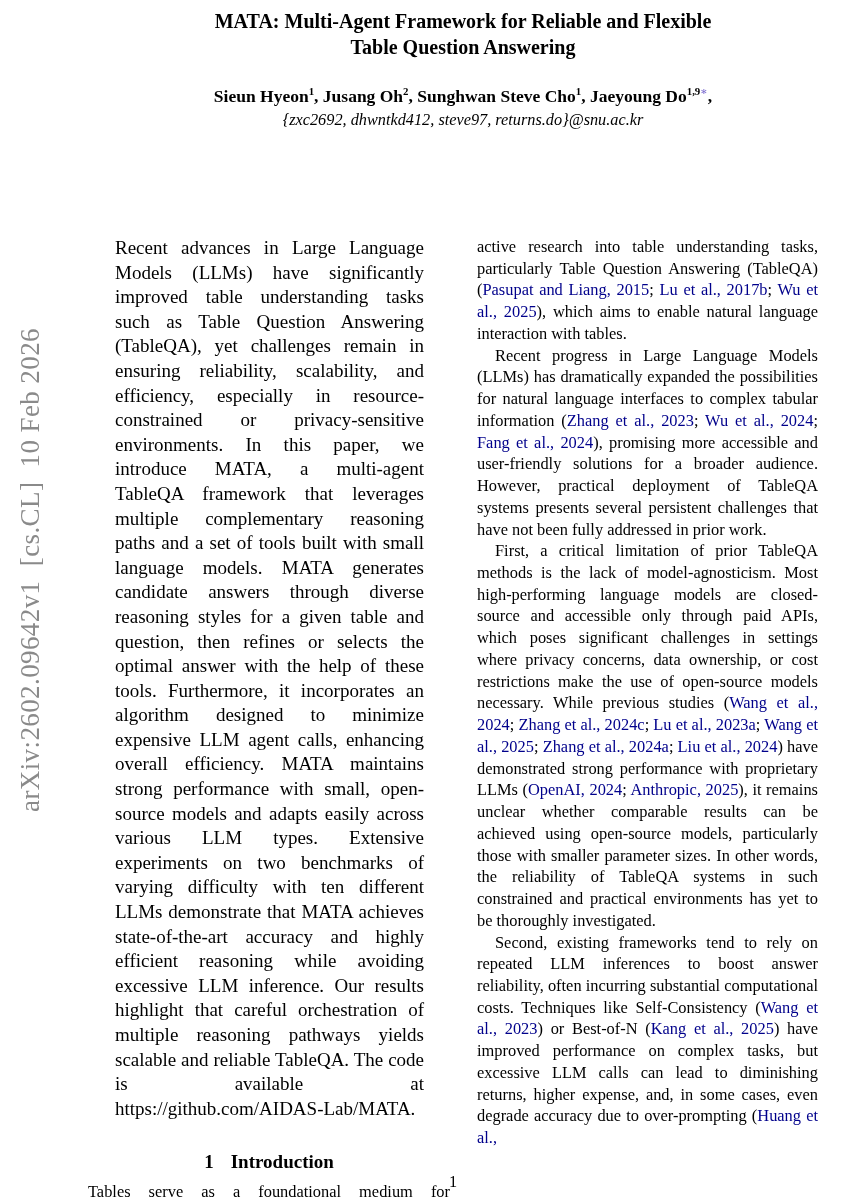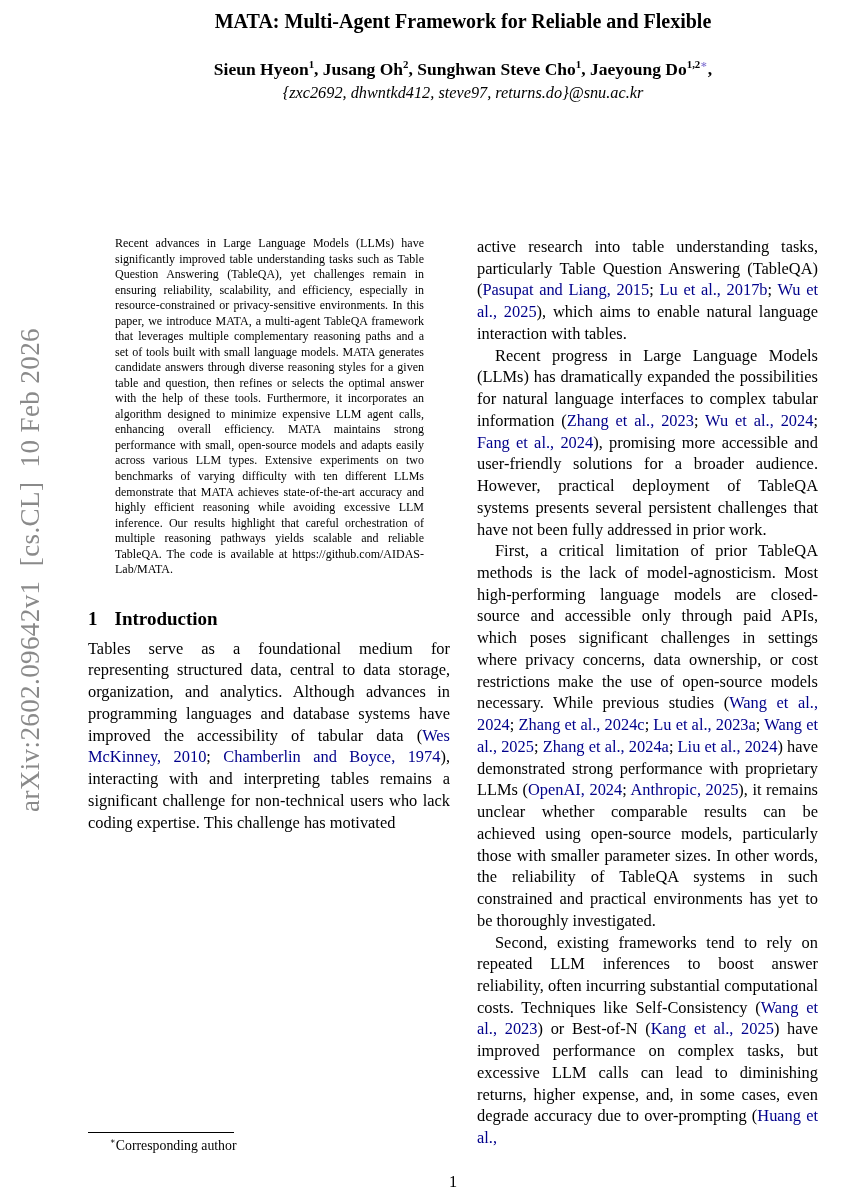--- a/index.html
+++ b/index.html
@@ -63,28 +63,29 @@
   .col-left  { position: absolute; left: 0;     top: 0; width: 362px; }
   .col-right { position: absolute; left: 389px; top: 0; width: 341px; }
   .abstract-heading {
     font-size: 17.5px;
     font-weight: bold;
     text-align: center;
     margin: 6px 0 20px 0;
   }
   .abstract-body {
     margin: 0 26px 0 27px;
-    font-size: 12px;
+    font-size: 19px;
     line-height: 1.295;
     text-align: justify;
   }
   .section-heading {
     margin: 30px 0 8px 0;
     font-size: 19px;
     font-weight: bold;
+    text-align: center;
   }
   .section-heading .sec-num { margin-right: 17px; }
   .body-par {
     margin: 0;
     font-size: 16.4px;
     line-height: 1.325;
     text-align: justify;
     hyphens: auto;
   }
   .indent { text-indent: 18px; }
@@ -122,21 +123,22 @@
 </style>
 </head>
 <body>
 
 <div class="page">
 
   <div class="watermark">arXiv:2602.09642v1  [cs.CL]  10 Feb 2026</div>
 
   <div class="header">
     <div class="title-line">MATA: Multi-Agent Framework for Reliable and Flexible</div>
-    <div class="authors">Sieun Hyeon<span class="seg-sup">1</span>, Jusang Oh<span class="seg-sup">2</span>, Sunghwan Steve Cho<span class="seg-sup">1</span>, Jaeyoung Do<span class="seg-sup">1,2</span><span class="seg-supstar">∗</span>,</div>
+    <div class="title-line">Table Question Answering</div>
+    <div class="authors">Sieun Hyeon<span class="seg-sup">1</span>, Jusang Oh<span class="seg-sup">2</span>, Sunghwan Steve Cho<span class="seg-sup">1</span>, Jaeyoung Do<span class="seg-sup">1,9</span><span class="seg-supstar">∗</span>,</div>
     <div class="email">{zxc2692, dhwntkd412, steve97, returns.do}@snu.ac.kr</div>
   </div>
 
   <div class="columns">
 
     <div class="col-left">
       <p class="abstract-body">Recent advances in Large Language Models (LLMs) have significantly improved table understanding tasks such as Table Question Answering (TableQA), yet challenges remain in ensuring reliability, scalability, and efficiency, especially in resource-constrained or privacy-sensitive environments. In this paper, we introduce MATA, a multi-agent TableQA framework that leverages multiple complementary reasoning paths and a set of tools built with small language models. MATA generates candidate answers through diverse reasoning styles for a given table and question, then refines or selects the optimal answer with the help of these tools. Furthermore, it incorporates an algorithm designed to minimize expensive LLM agent calls, enhancing overall efficiency. MATA maintains strong performance with small, open-source models and adapts easily across various LLM types. Extensive experiments on two benchmarks of varying difficulty with ten different LLMs demonstrate that MATA achieves state-of-the-art accuracy and highly efficient reasoning while avoiding excessive LLM inference. Our results highlight that careful orchestration of multiple reasoning pathways yields scalable and reliable TableQA. The code is available at <span class="seg-url">https://github.com/AIDAS-Lab/MATA</span>.</p>
       <div class="section-heading">
         <span class="sec-num">1</span><span>Introduction</span>
       </div>
@@ -145,20 +147,16 @@
 
     <div class="col-right">
       <p class="body-par">active research into table understanding tasks, particularly Table Question Answering (TableQA) (<span class="seg-cite">Pasupat and Liang, 2015</span>; <span class="seg-cite">Lu et al., 2017b</span>; <span class="seg-cite">Wu et al., 2025</span>), which aims to enable natural language interaction with tables.</p>
       <p class="body-par indent">Recent progress in Large Language Models (LLMs) has dramatically expanded the possibilities for natural language interfaces to complex tabular information (<span class="seg-cite">Zhang et al., 2023</span>; <span class="seg-cite">Wu et al., 2024</span>; <span class="seg-cite">Fang et al., 2024</span>), promising more accessible and user-friendly solutions for a broader audience. However, practical deployment of TableQA systems presents several persistent challenges that have not been fully addressed in prior work.</p>
       <p class="body-par indent">First, a critical limitation of prior TableQA methods is the lack of model-agnosticism. Most high-performing language models are closed-source and accessible only through paid APIs, which poses significant challenges in settings where privacy concerns, data ownership, or cost restrictions make the use of open-source models necessary. While previous studies (<span class="seg-cite">Wang et al., 2024</span>; <span class="seg-cite">Zhang et al., 2024c</span>; <span class="seg-cite">Lu et al., 2023a</span>; <span class="seg-cite">Wang et al., 2025</span>; <span class="seg-cite">Zhang et al., 2024a</span>; <span class="seg-cite">Liu et al., 2024</span>) have demonstrated strong performance with proprietary LLMs (<span class="seg-cite">OpenAI, 2024</span>; <span class="seg-cite">Anthropic, 2025</span>), it remains unclear whether comparable results can be achieved using open-source models, particularly those with smaller parameter sizes. In other words, the reliability of TableQA systems in such constrained and practical environments has yet to be thoroughly investigated.</p>
       <p class="body-par indent">Second, existing frameworks tend to rely on repeated LLM inferences to boost answer reliability, often incurring substantial computational costs. Techniques like Self-Consistency (<span class="seg-cite">Wang et al., 2023</span>) or Best-of-N (<span class="seg-cite">Kang et al., 2025</span>) have improved performance on complex tasks, but excessive LLM calls can lead to diminishing returns, higher expense, and, in some cases, even degrade accuracy due to over-prompting (<span class="seg-cite">Huang et al.,</span></p>
     </div>
 
   </div>
 
-  <div class="footnote">
-    <div class="footnote-rule"></div>
-    <div class="footnote-text"><span class="seg-sup">∗</span>Corresponding author</div>
-  </div>
 
   <div class="page-number">1</div>
 
 </div>
 
 </body></html>

